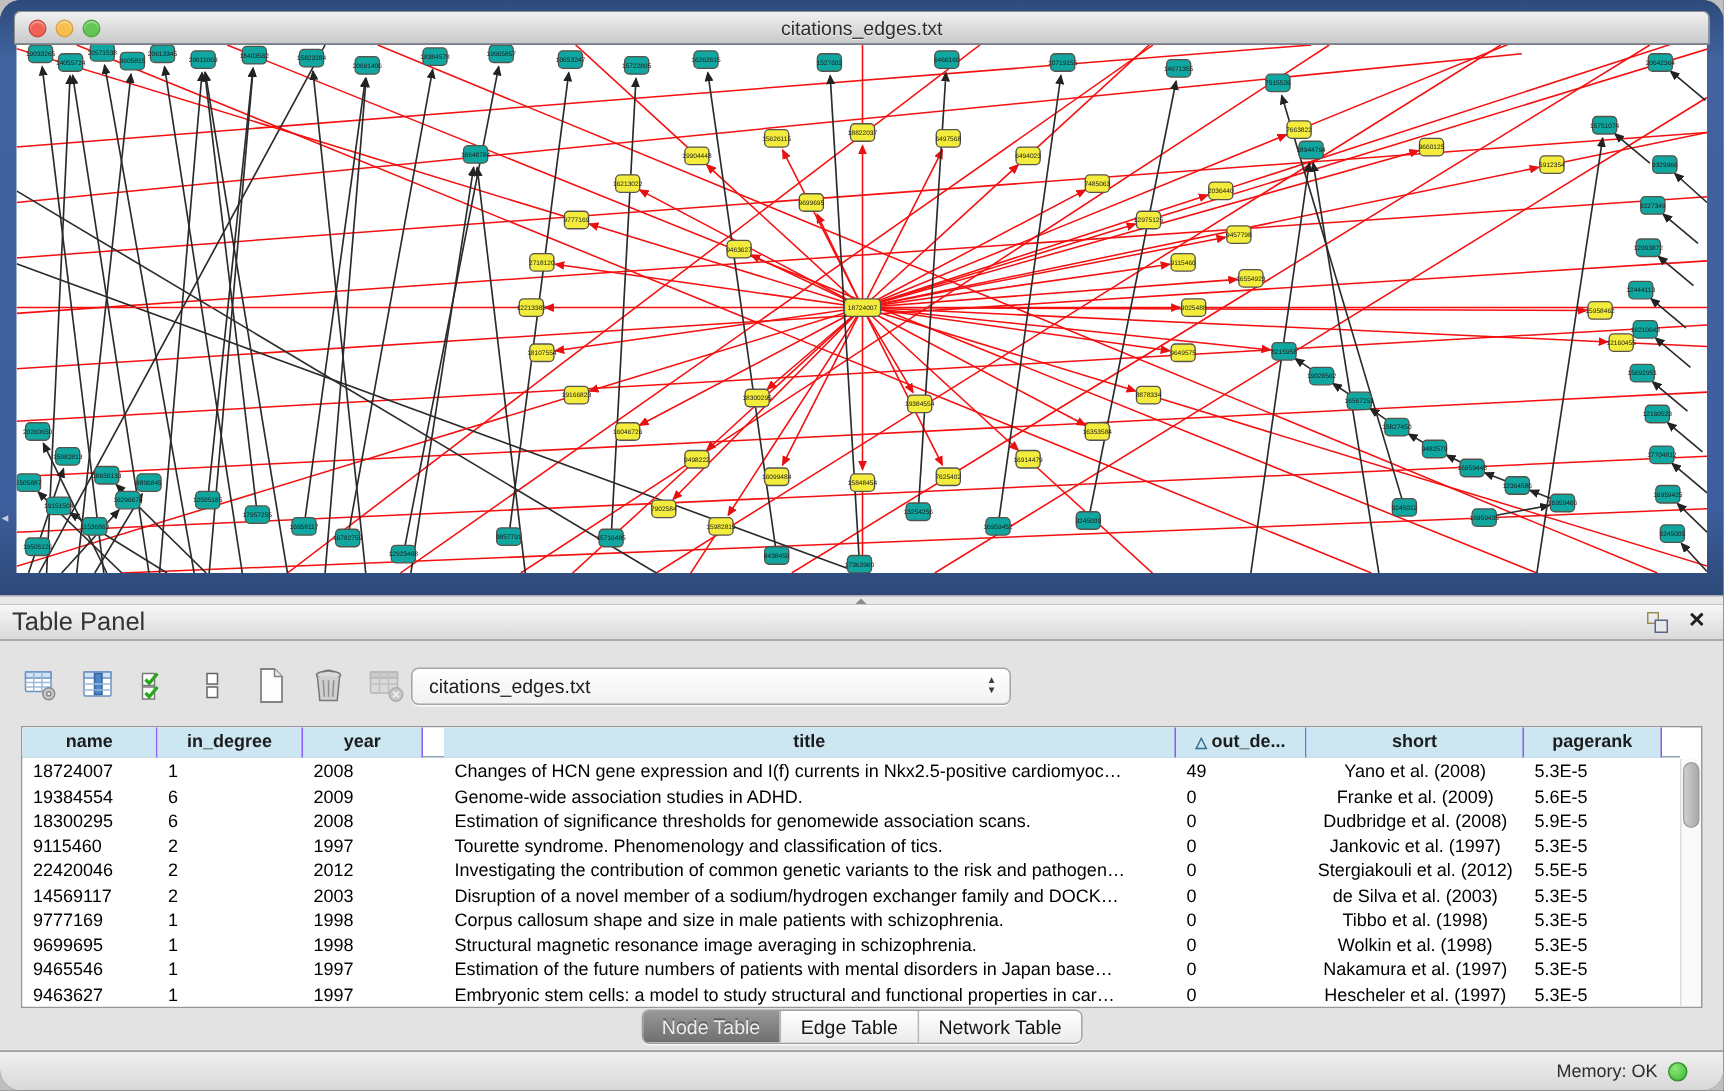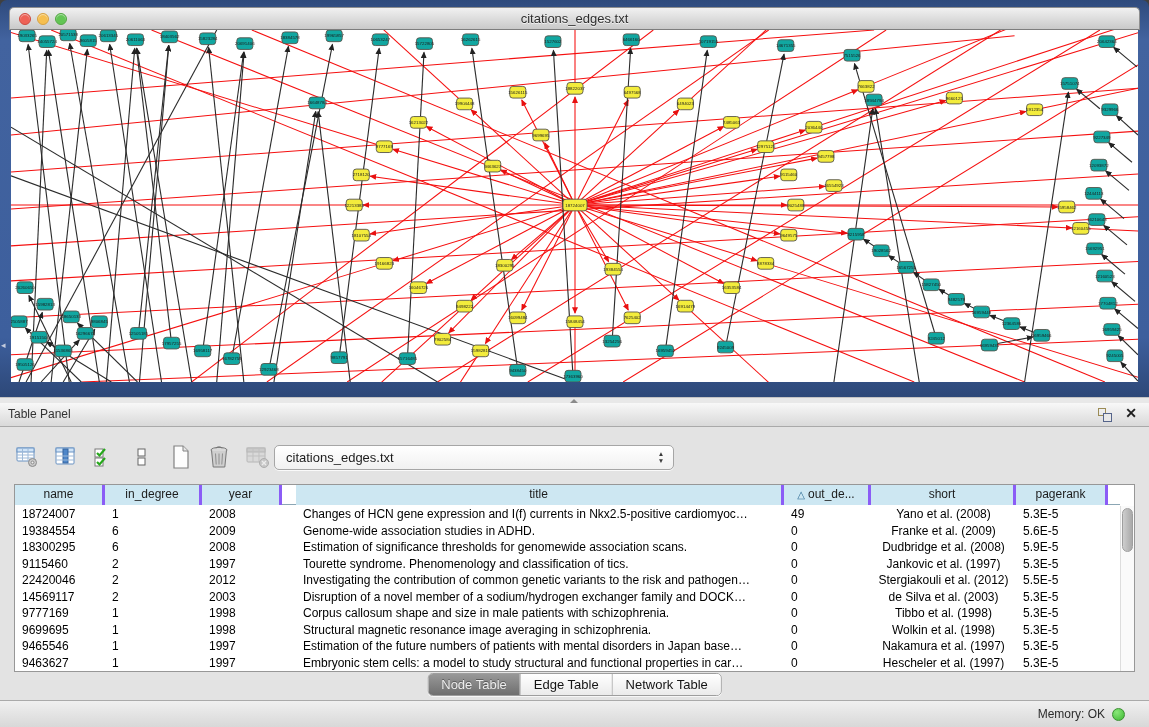--- a/index.html
+++ b/index.html
@@ -1,18 +1,18 @@
 <!DOCTYPE html>
 <html><head>
 <meta charset="utf-8">
 <style>
   html,body{margin:0;padding:0;background:#bfbfbf;}
   *{box-sizing:border-box;}
   .screen{position:relative;width:1149px;height:727px;overflow:hidden;
-          background:#404040;font-family:"Liberation Sans",sans-serif;}
+          background:#404040;font-family:"Liberation Sans",sans-serif;border-radius:14px;}
 
   
   #net-window{position:absolute;left:0;top:0;width:1149px;height:397px;
     background:linear-gradient(180deg,#2e4a7c 0%,#42639f 10%,#3d5f9d 85%,#2d4878 100%);
     border-radius:7px 7px 0 0;}
   .titlebar{position:absolute;left:9px;top:7px;right:9px;height:23px;
     background:linear-gradient(#f1f1f1,#c9c9c9);
     border:1px solid #8f8f8f;border-bottom-color:#7d7d7d;border-radius:5px 5px 0 0;}
   .tl{position:absolute;top:5px;width:12px;height:12px;border-radius:50%;display:inline-block;
       box-shadow:inset 0 1px 1px rgba(255,255,255,.55);}
@@ -28,21 +28,21 @@
   .west-handle{position:absolute;left:1px;top:340px;font-size:9px;color:#c3cbdd;}
 
   
   .split-strip{position:absolute;left:0;top:397px;width:1149px;height:6px;background:#e8e8e8;border-top:1px solid #c4c4c4;}
   .grip{position:absolute;left:570px;top:1px;width:0;height:0;
         border-left:4px solid transparent;border-right:4px solid transparent;border-bottom:4px solid #8b8b8b;}
 
   
   .panel-header{position:absolute;left:0;top:403px;width:1149px;height:24px;
     background:linear-gradient(#f8f8f8,#d9d9d9);border-bottom:1px solid #a9a9a9;}
-  .panel-title{position:absolute;left:8px;top:0;line-height:23px;font-size:12px;color:#333;}
+  .panel-title{position:absolute;left:8px;top:0;line-height:23px;font-size:17px;color:#333;}
   .float-ic{position:absolute;right:36px;top:5px;width:15px;height:15px;}
   .float-ic .sq1{position:absolute;left:0;top:0;width:8px;height:8px;border:1px solid #9b8b55;}
   .float-ic .sq2{position:absolute;left:5px;top:5px;width:9px;height:9px;border:1px solid #55648a;background:#e8e8e8;}
   .close-ic{position:absolute;right:12px;top:2px;font-size:14px;font-weight:bold;color:#1d1d1d;cursor:default;}
 
   
   .panel-body{position:absolute;left:0;top:427px;width:1149px;height:273px;background:#e3e3e3;}
   .toolbar{position:absolute;left:12px;top:14px;right:12px;height:34px;}
   .tbtn{display:inline-flex;align-items:center;justify-content:center;width:30px;height:32px;
         border:none;background:transparent;padding:0;margin-right:4px;vertical-align:top;}
@@ -50,21 +50,21 @@
   .combo{position:absolute;left:262px;top:4px;width:400px;height:25px;border:1px solid #a6a6a6;border-radius:5px;
          background:linear-gradient(#ffffff,#f1f1f1);box-shadow:0 1px 0 rgba(255,255,255,.8);}
   .combo .val{position:absolute;left:11px;top:0;line-height:23px;font-size:13px;color:#1c1c1c;}
   .stepper{position:absolute;right:7px;top:4px;width:10px;text-align:center;color:#3c3c3c;}
   .stepper div{font-size:6.5px;line-height:7px;}
 
   
   .table-wrap{position:absolute;left:14px;top:57px;width:1121px;height:188px;background:#fff;border:1px solid #979797;}
   .thead{position:absolute;left:0;top:0;right:14px;height:20px;display:flex;border-bottom:1px solid #8ba6b4;background:#fff;}
   .hcell{height:20px;line-height:19px;font-size:12px;color:#1c1c1c;text-align:center;
-         background:#cde7f2;border-right:3px solid #8b5cf6;overflow:hidden;white-space:nowrap;}
+         background:#cde7f2;border-right:1px solid #8b5cf6;overflow:hidden;white-space:nowrap;font-weight:bold;}
   .hcell .sort{color:#2f6e96;font-size:10px;margin-right:3px;}
   .tbody{position:absolute;left:0;top:21px;right:14px;bottom:0;display:flex;flex-direction:column;}
   .trow{flex:1;display:flex;align-items:center;background:#fff;}
   .cell{font-size:12px;color:#000;padding-left:7px;overflow:hidden;white-space:nowrap;height:100%;display:flex;align-items:center;}
   .hcell:nth-child(1),.cell:nth-child(1){width:90px;}
   .hcell:nth-child(2),.cell:nth-child(2){width:97px;}
   .hcell:nth-child(3),.cell:nth-child(3){width:80px;}
   .hcell:nth-child(4),.cell:nth-child(4){width:488px;margin-left:14px;}
   .hcell:nth-child(5),.cell:nth-child(5){width:87px;}
   .hcell:nth-child(6),.cell:nth-child(6){width:145px;}

